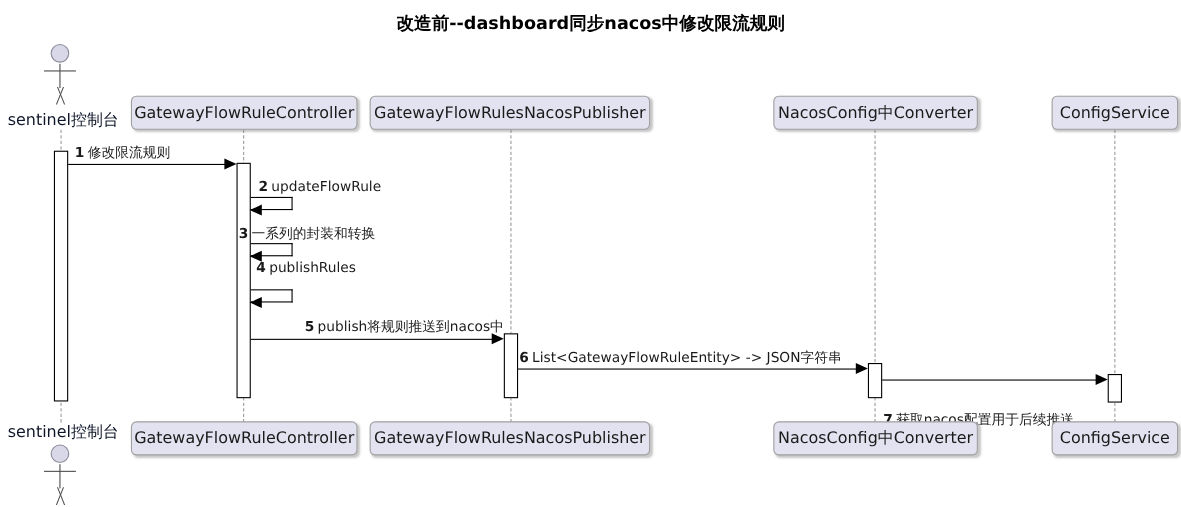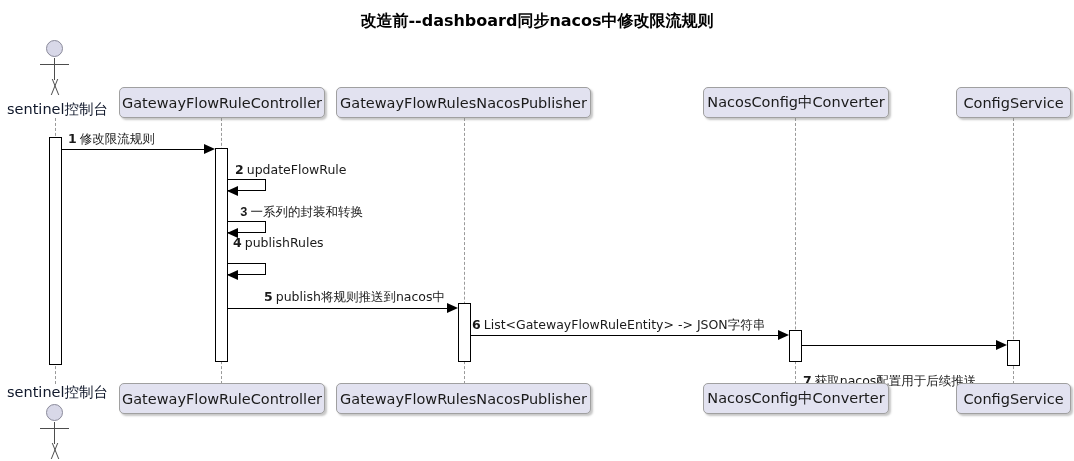--- a/index.html
+++ b/index.html
@@ -220,33 +220,33 @@
   </div>
   <div class="msg-line" style="left:62px; top:149px; width:143px;"></div>
   <div class="arrow-right" style="left:204px; top:144px;"></div>
 
   <div class="msg-label" style="left:235px; top:162px;">
     <b>2</b><span>updateFlowRule</span>
   </div>
   <div class="selfcall" style="left:228px; top:179px; width:38px; height:12px;"></div>
   <div class="arrow-left" style="left:227px; top:186px;"></div>
 
-  <div class="msg-label" style="left:240px; top:204px;font-family:Liberation Mono, monospace;">
+  <div class="msg-label" style="left:217px; top:204px;">
     <b>3</b><span>一系列的封装和转换</span>
   </div>
   <div class="selfcall" style="left:228px; top:221px; width:38px; height:12px;"></div>
   <div class="arrow-left" style="left:227px; top:228px;"></div>
 
   <div class="msg-label" style="left:233px; top:235px;">
     <b>4</b><span>publishRules</span>
   </div>
   <div class="selfcall" style="left:228px; top:263px; width:38px; height:12px;"></div>
   <div class="arrow-left" style="left:227px; top:270px;"></div>
 
-  <div class="msg-label" style="left:224px; top:289px;padding-left:40px;">
+  <div class="msg-label" style="left:237px; top:289px;padding-left:40px;">
     <b>5</b><span>publish将规则推送到nacos中</span>
   </div>
   <div class="msg-line" style="left:228px; top:308px; width:220px;"></div>
   <div class="arrow-right" style="left:447px; top:303px;"></div>
 
   <div class="msg-label" style="left:472px; top:317px;">
     <b>6</b><span>List&lt;GatewayFlowRuleEntity&gt; -&gt; JSON字符串</span>
   </div>
   <div class="msg-line" style="left:471px; top:335px; width:308px;"></div>
   <div class="arrow-right" style="left:778px; top:330px;"></div>

